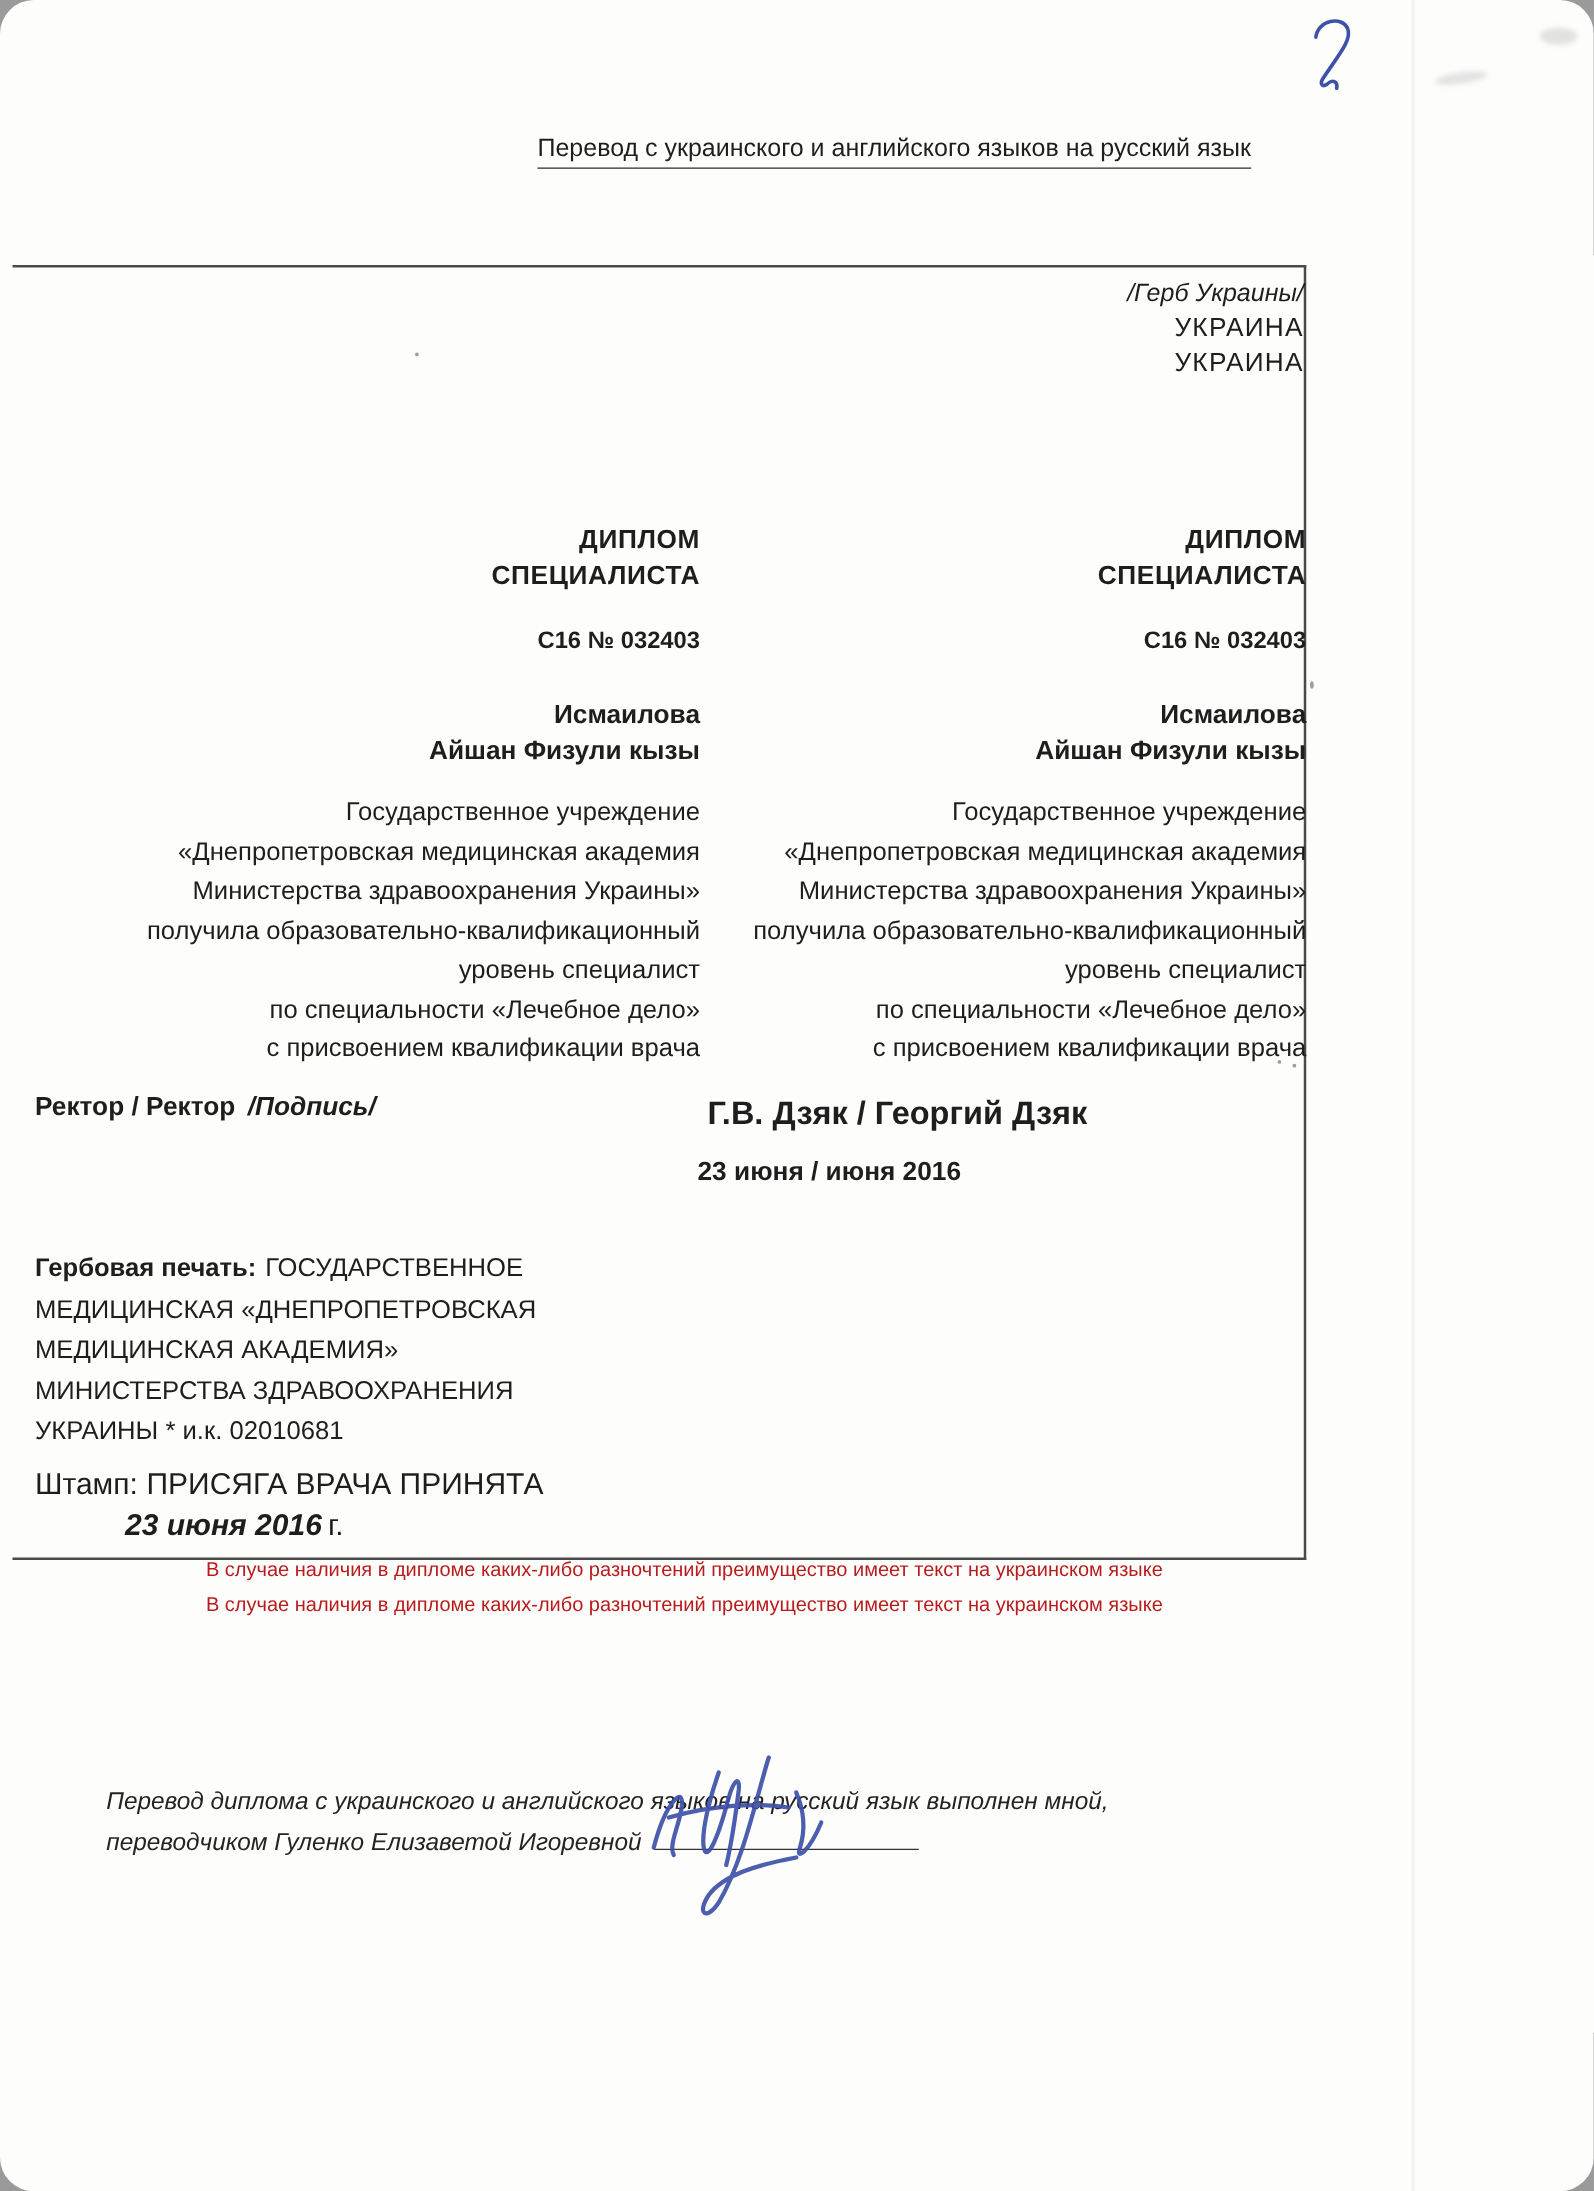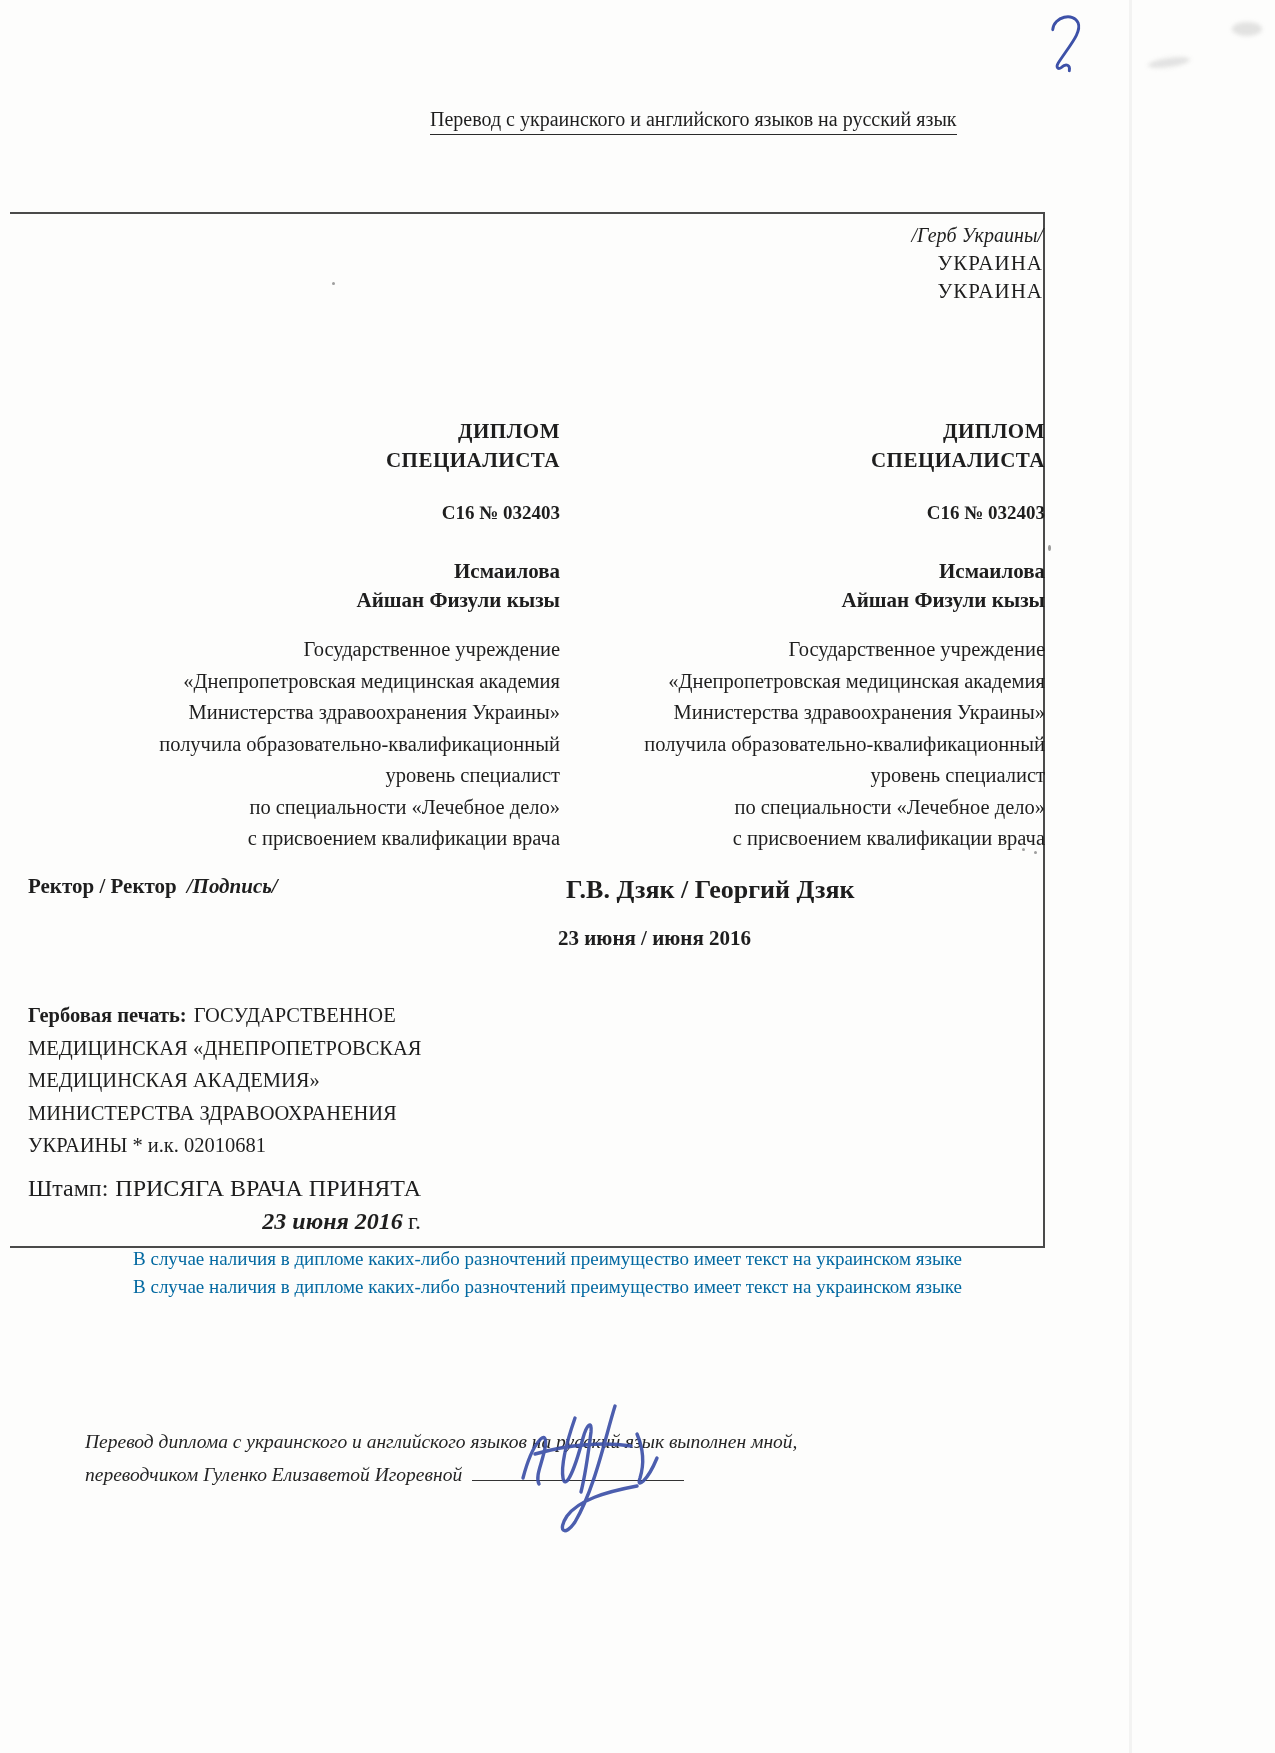--- a/index.html
+++ b/index.html
@@ -1,23 +1,24 @@
 <!DOCTYPE html>
 <html><head>
 <meta charset="utf-8">
 <style>
   html,body{margin:0;padding:0;background:#9a9a9a;}
   .page{
     position:relative;
     width:1275px;height:1753px;
     background:#fdfdfc;
-    font-family:Liberation Serif, serif;
+    font-family:Liberation Sans, sans-serif;
     color:#1e1e1e;
     overflow:hidden;
     margin:0 auto;
+    border-radius:27px;
   }
   .abs{position:absolute;}
   .center{text-align:right;}
 
   .scan-line{left:1129px;top:0;width:3px;height:100%;background:rgba(110,110,110,0.07);}
   .smudge{background:rgba(130,130,130,0.22);border-radius:50%;filter:blur(2px);}
   .speck{background:rgba(80,80,80,0.55);border-radius:50%;}
 
   .page-number-2{left:1046px;top:12px;width:40px;height:62px;}
 
@@ -52,25 +53,25 @@
   .rector-note{font-style:italic;margin-left:10px;}
   .rector-name{left:556px;top:661px;font-size:26px;font-weight:bold;}
   .issue-date{left:548px;top:712px;font-size:21px;font-weight:bold;}
 
   .seal-block{left:18px;top:785px;width:430px;font-size:20.5px;line-height:32.5px;}
   .seal-label{font-weight:bold;}
   .seal-rest{margin-left:7px;}
 
   .stamp-block{left:18px;top:958px;font-size:24px;line-height:32.5px;}
   .stamp-text{margin-left:7px;}
-  .stamp-date-line{margin-left:72px;text-align:right;}
+  .stamp-date-line{margin-left:72px;}
   .stamp-date{font-weight:bold;font-style:italic;}
   .stamp-date-suffix{margin-left:5px;}
 
-  .disclaimer{left:0;top:1248px;width:1095px;text-align:center;font-size:19px;color:#0369a1;}
+  .disclaimer{left:0;top:1248px;width:1095px;text-align:center;font-size:16px;color:#b91c1c;}
   .disclaimer-2{top:1276px;}
 
   .translator-block{left:85px;top:1425px;width:840px;font-style:italic;font-size:19.5px;line-height:33px;color:#242424;}
   .sig-underline{
     display:inline-block;width:212px;
     border-bottom:1.5px solid #333;
     height:14px;
     margin-left:10px;
   }
   .signature-svg{left:505px;top:1396px;width:200px;height:158px;}

